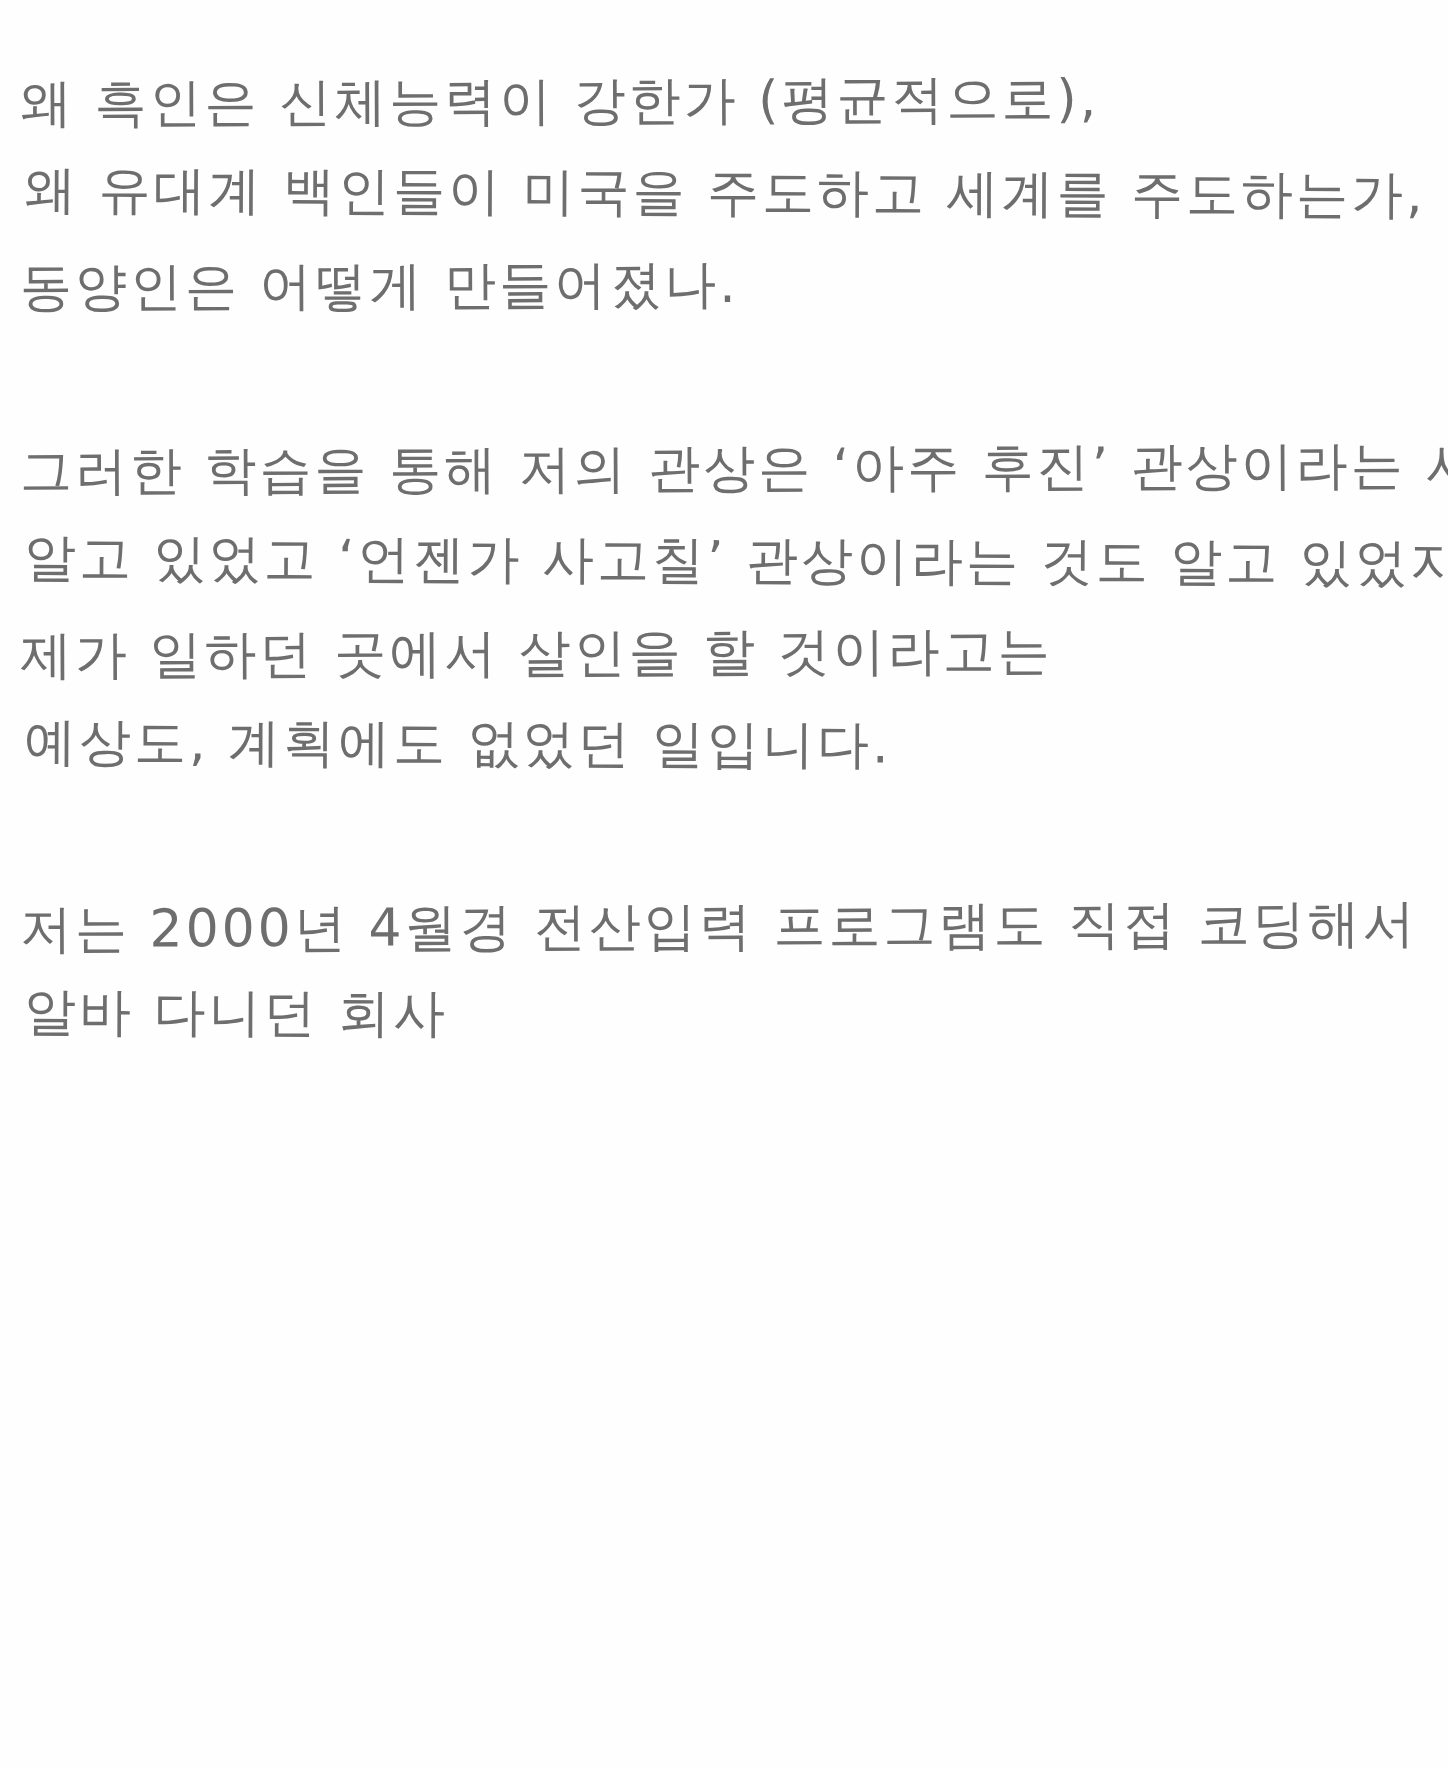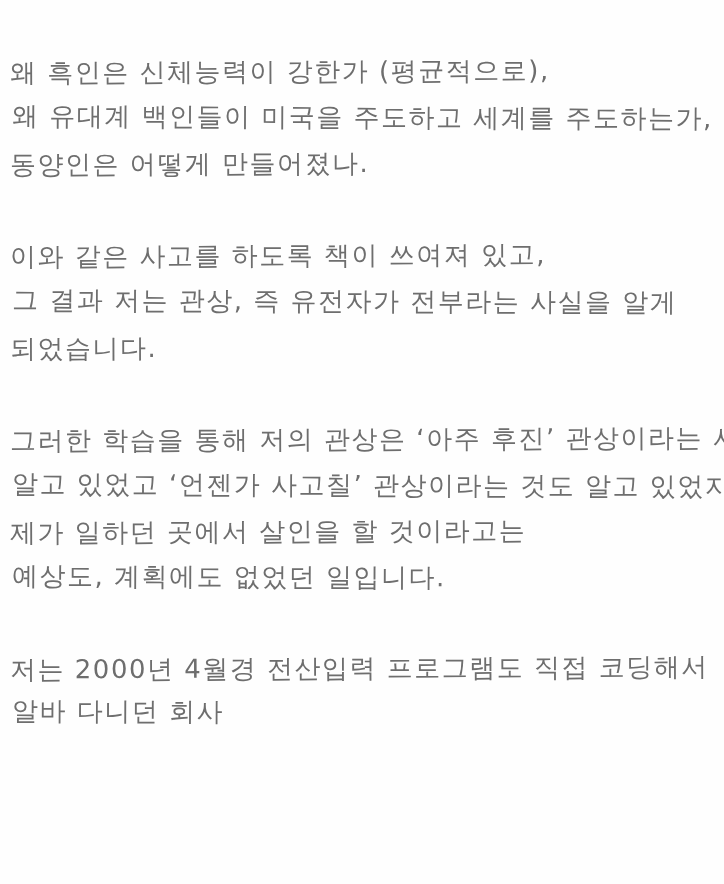--- a/index.html
+++ b/index.html
@@ -12,21 +12,21 @@
     height: 884px;
     overflow: hidden;
     font-family: "DejaVu Sans", sans-serif;
   }
   .sheet {
     position: relative;
     width: 724px;
     height: 884px;
     background: #fefefe;
     box-sizing: border-box;
-    padding: 48px 6px 0 10px;
+    padding: 28px 6px 0 10px;
   }
   .hw-line {
     font-size: 26px;
     line-height: 46px;
     color: #6e6e6e;
     letter-spacing: 1.5px;
     white-space: nowrap;
     font-weight: 400;
   }
   
@@ -68,25 +68,20 @@
 <body>
 
 <div class="sheet">
 
   <div class="para">
     <div class="hw-line">왜 흑인은 신체능력이 강한가 (평균적으로),</div>
     <div class="hw-line">왜 유대계 백인들이 미국을 주도하고 세계를 주도하는가,</div>
     <div class="hw-line">동양인은 어떻게 만들어졌나.</div>
   </div>
 
-  <div class="para">
-    <div class="hw-line">이와 같은 사고를 하도록 책이 쓰여져 있고,</div>
-    <div class="hw-line">그 결과 저는 관상, 즉 유전자가 전부라는 사실을 알게</div>
-    <div class="hw-line">되었습니다.</div>
-  </div>
 
   <div class="para">
     <div class="hw-line">그러한 학습을 통해 저의 관상은 ‘아주 후진’ 관상이라는 사실을</div>
     <div class="hw-line">알고 있었고 ‘언젠가 사고칠’ 관상이라는 것도 알고 있었지만</div>
     <div class="hw-line">제가 일하던 곳에서 살인을 할 것이라고는</div>
     <div class="hw-line">예상도, 계획에도 없었던 일입니다.</div>
   </div>
 
 
   <div class="para answer-block">

